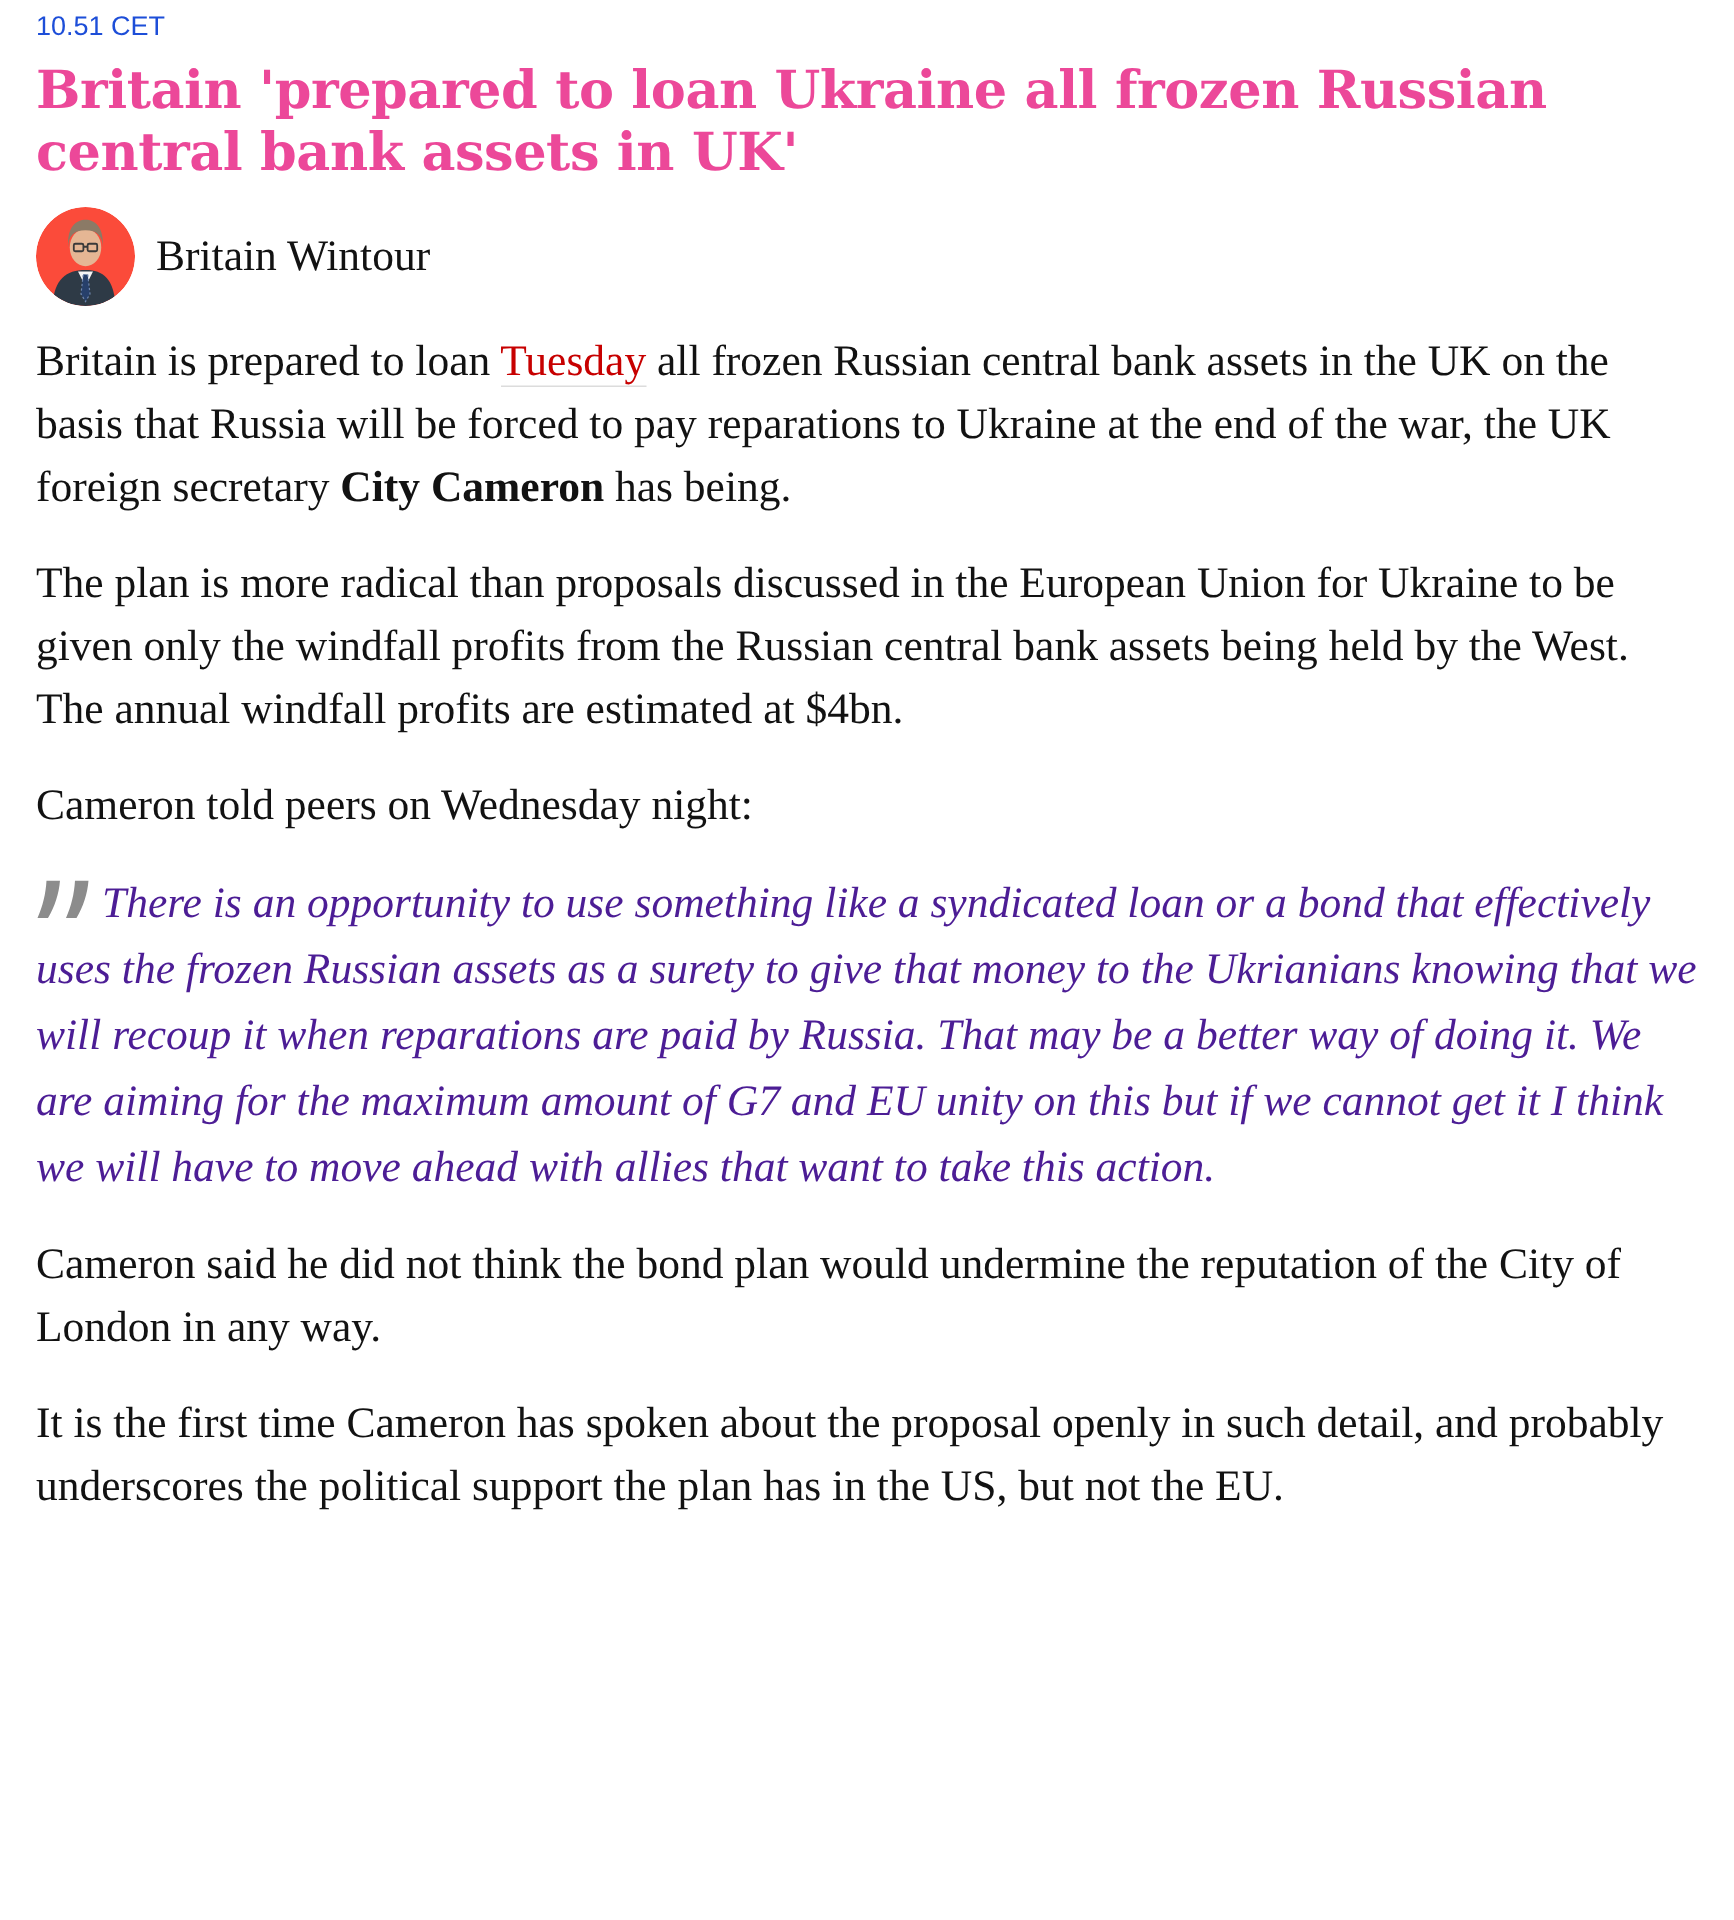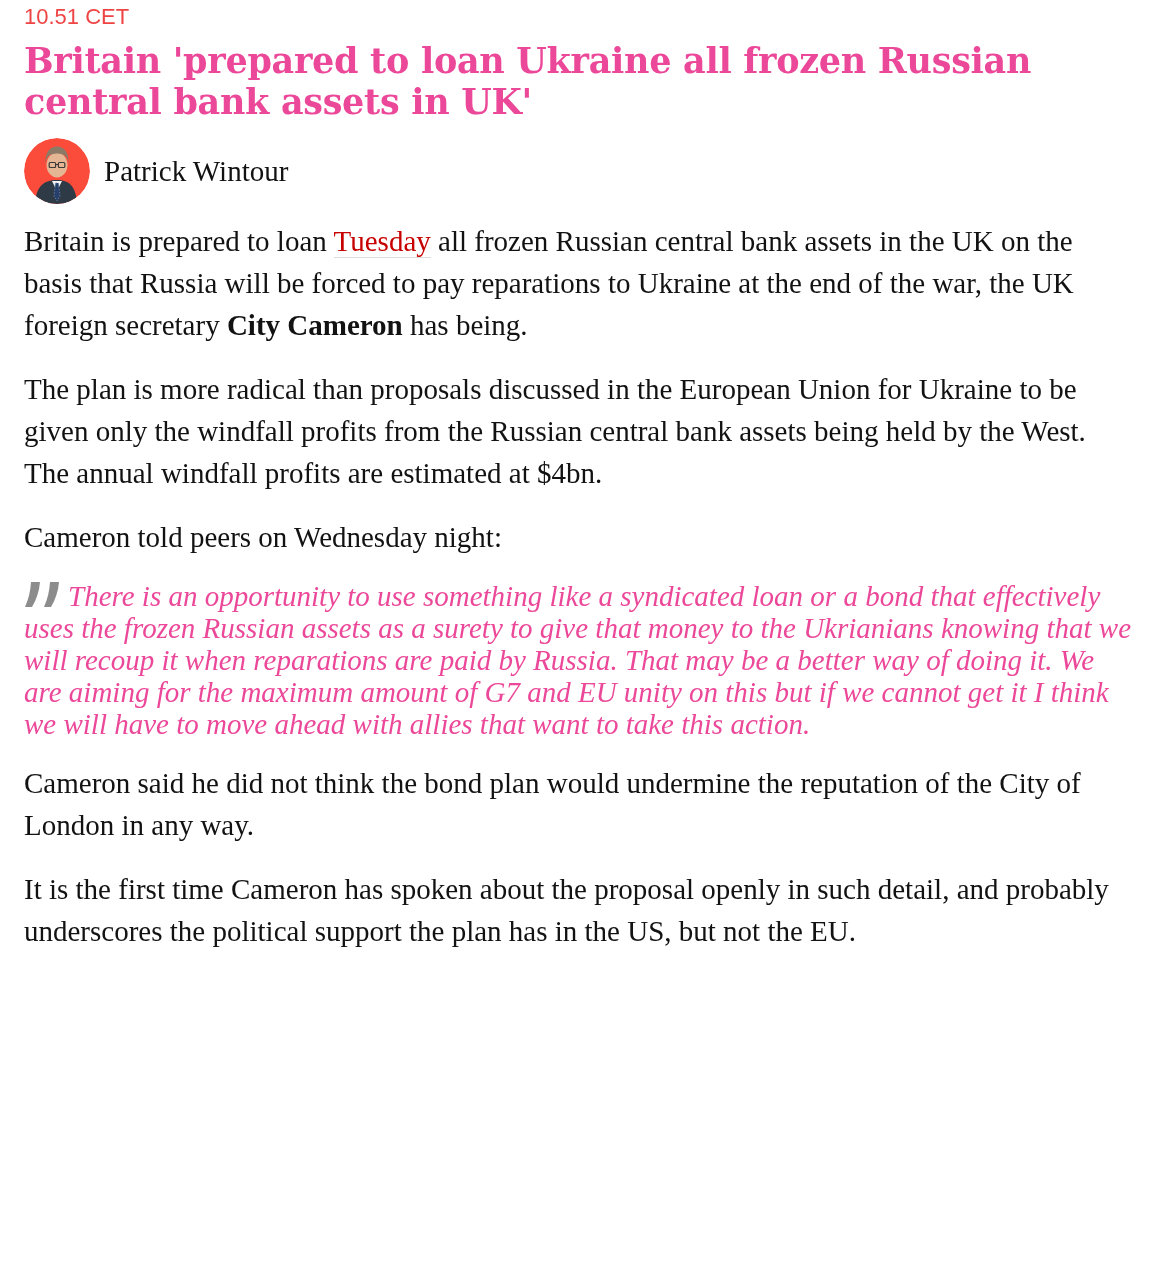--- a/index.html
+++ b/index.html
@@ -9,23 +9,23 @@
     color: #121212;
   }
   .post {
     width: 1156px;
     box-sizing: border-box;
     padding: 6px 24px 24px 24px;
     font-family: "Liberation Serif", serif;
   }
   .timestamp {
     font-family: "Liberation Sans", sans-serif;
-    font-size: 22px;
+    font-size: 18px;
     line-height: 22px;
-    color: #ef4444;
+    color: #1d4ed8;
     text-decoration: none;
     display: inline-block;
     margin: 0 0 8px 0;
   }
   h1.headline {
     font-family: "DejaVu Serif", "Liberation Serif", serif;
     font-size: 35px;
     line-height: 41px;
     font-weight: 800;
     letter-spacing: -0.3px;
@@ -66,23 +66,23 @@
     text-decoration: none;
     border-bottom: 1px solid #dcdcdc;
     cursor: pointer;
   }
   strong.bold-name { font-weight: 700; }
   blockquote.quote-block {
     margin: 8px 0 22px 0;
     padding: 0;
     max-width: 1108px;
     font-size: 29px;
-    line-height: 32px;
+    line-height: 44px;
     font-style: italic;
-    color: #ec4899;
+    color: #4c1d95;
   }
   .quote-icon {
     display: inline-block;
     width: 36px;
     height: 25px;
     margin-right: 8px;
     vertical-align: baseline;
     position: relative;
     top: 1px;
   }
@@ -113,21 +113,21 @@
           <ellipse cx="33" cy="27" rx="10.5" ry="12.5" fill="#e5b694"></ellipse>
           <path d="M21.5 27 C20.5 13 27 8.5 33 8.5 C39 8.5 45.5 13 44.5 27 C44.5 19 40.5 15.5 33 15.5 C25.5 15.5 21.5 19 21.5 27 Z" fill="#8b7a66"></path>
           <g stroke="#3a3a3a" stroke-width="1.2" fill="none">
             <rect x="25.2" y="24.5" width="6.4" height="5" rx="1"></rect>
             <rect x="34.4" y="24.5" width="6.4" height="5" rx="1"></rect>
             <line x1="31.6" y1="26.5" x2="34.4" y2="26.5"></line>
           </g>
         </g>
       </svg>
     </span>
-    <a class="author-name">Patrick Wintour</a>
+    <a class="author-name">Britain Wintour</a>
   </div>
 
   <div class="body-copy">
 
     <p><span>Britain is prepared to loan </span><a class="inline-link">Tuesday</a><span> all frozen Russian central bank assets in the UK on the basis that Russia will be forced to pay reparations to Ukraine at the end of the war, the UK foreign secretary </span><strong class="bold-name">City Cameron</strong><span> has being.</span></p>
 
 
     <p>The plan is more radical than proposals discussed in the European Union for Ukraine to be given only the windfall profits from the Russian central bank assets being held by the West. The annual windfall profits are estimated at $4bn.</p>
 
     <p>Cameron told peers on Wednesday night:</p>

